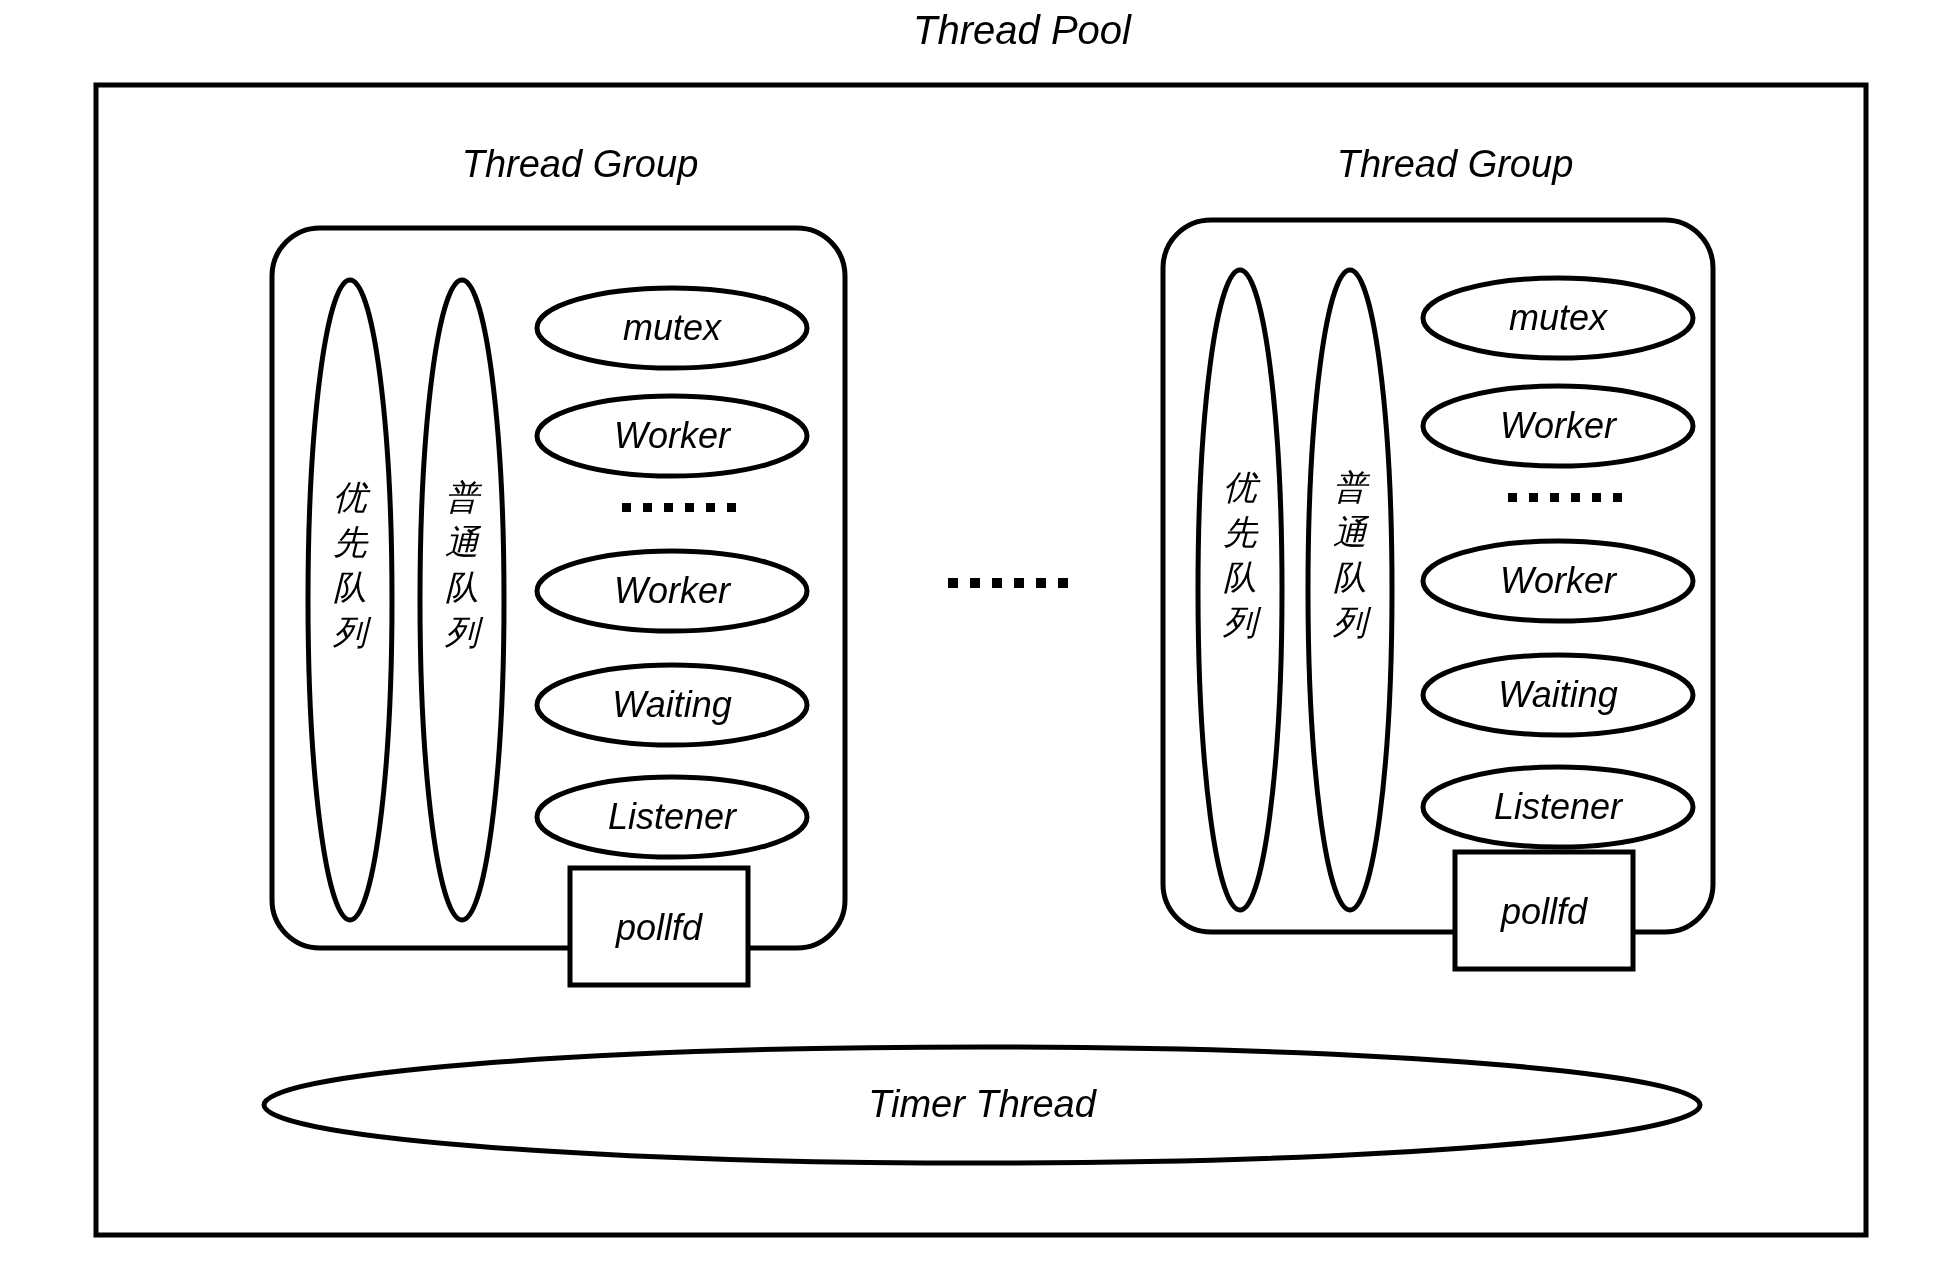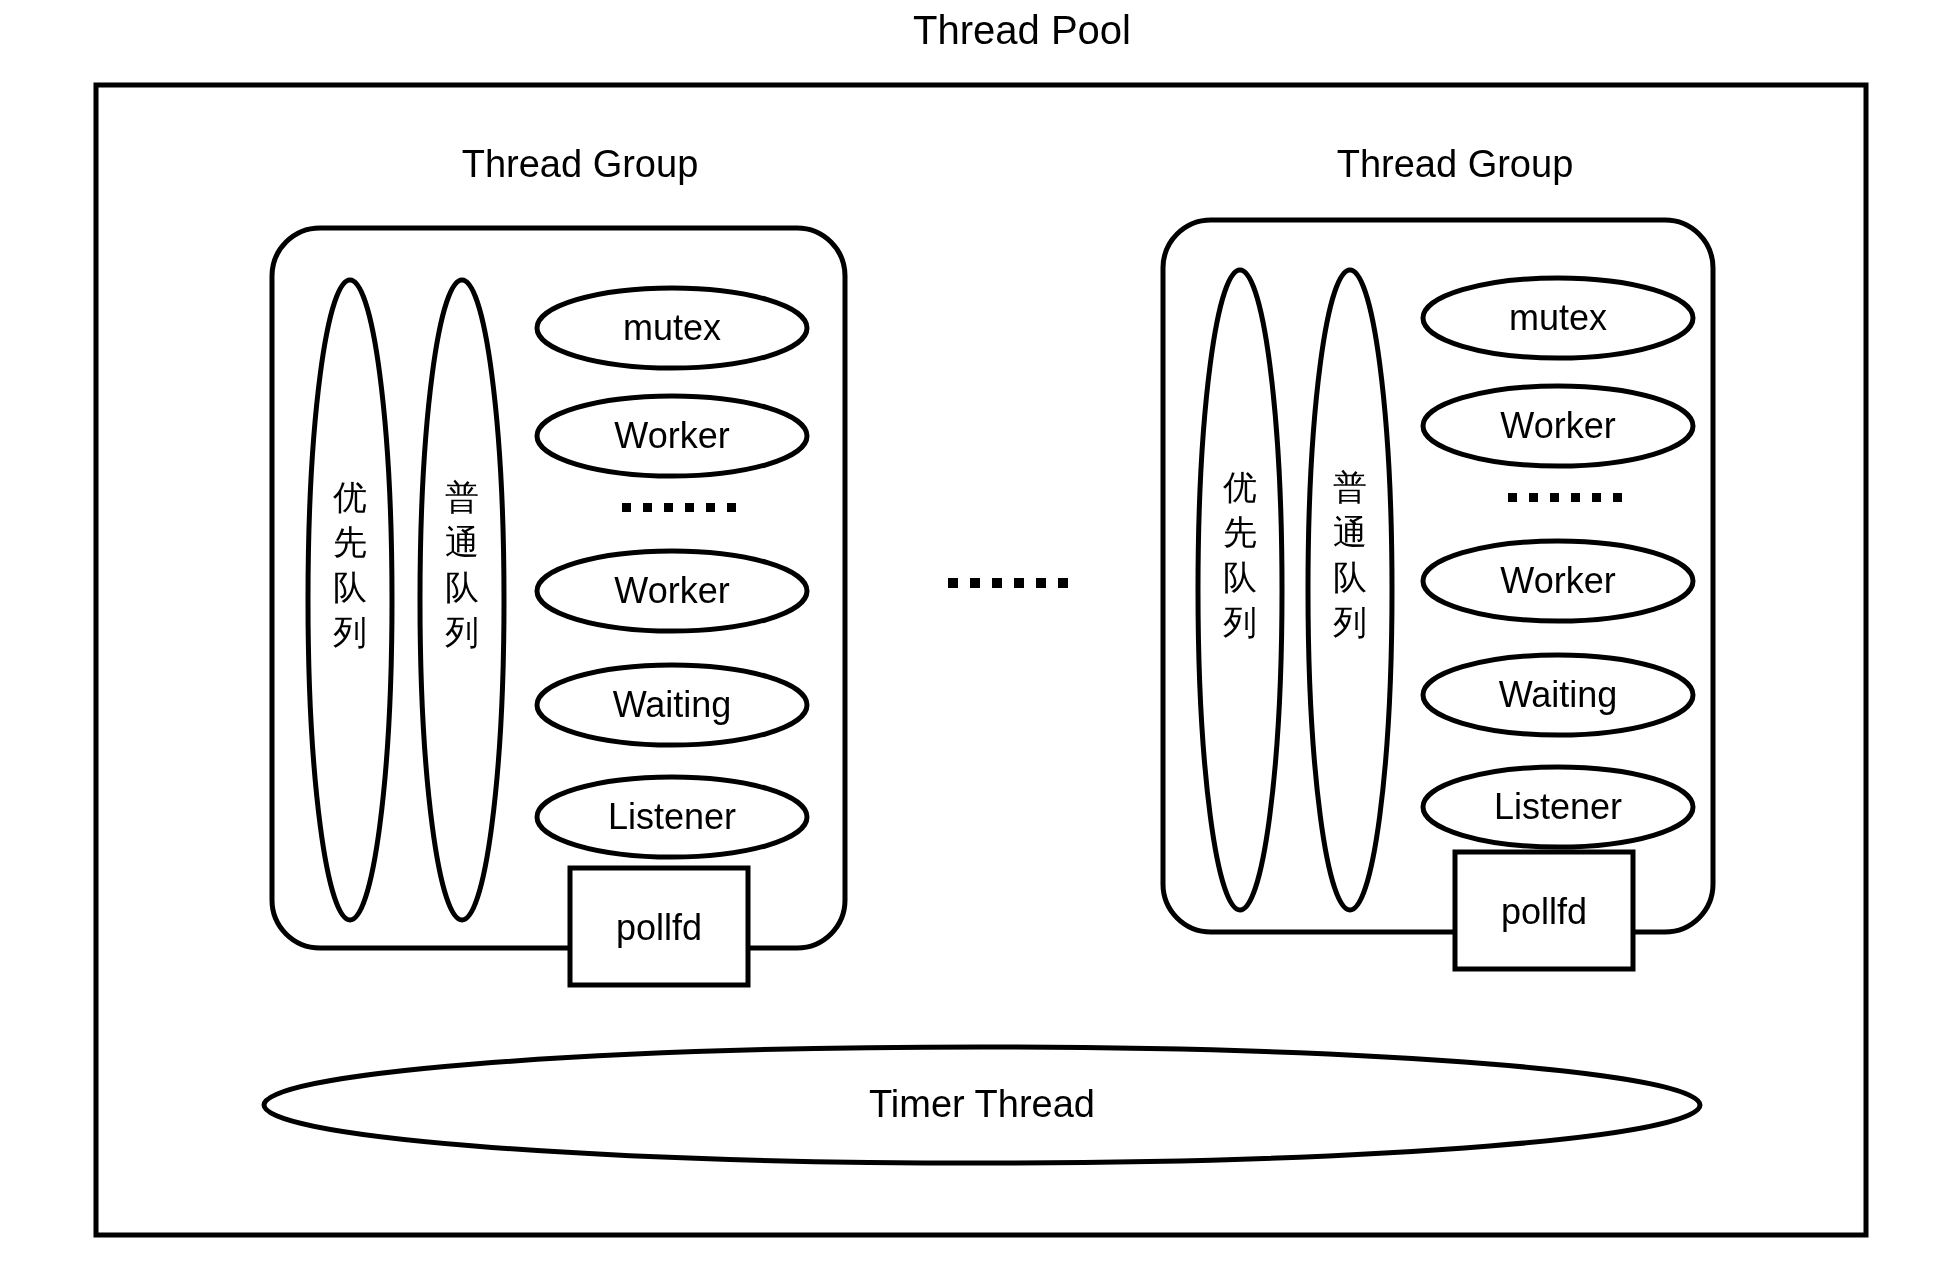--- a/index.html
+++ b/index.html
@@ -11,20 +11,21 @@
     width: 1960px;
     height: 1268px;
     overflow: hidden;
     font-family: "Liberation Sans", "DejaVu Sans", sans-serif;
   }
   #diagram-root {
     position: relative;
     width: 1960px;
     height: 1232px;
     background: #ffffff;
+    font-style: italic;
   }
   svg.diagram {
     display: block;
     width: 1960px;
     height: 1268px;
   }
   .stroke {
     fill: none;
     stroke: #000000;
     stroke-width: 5;

